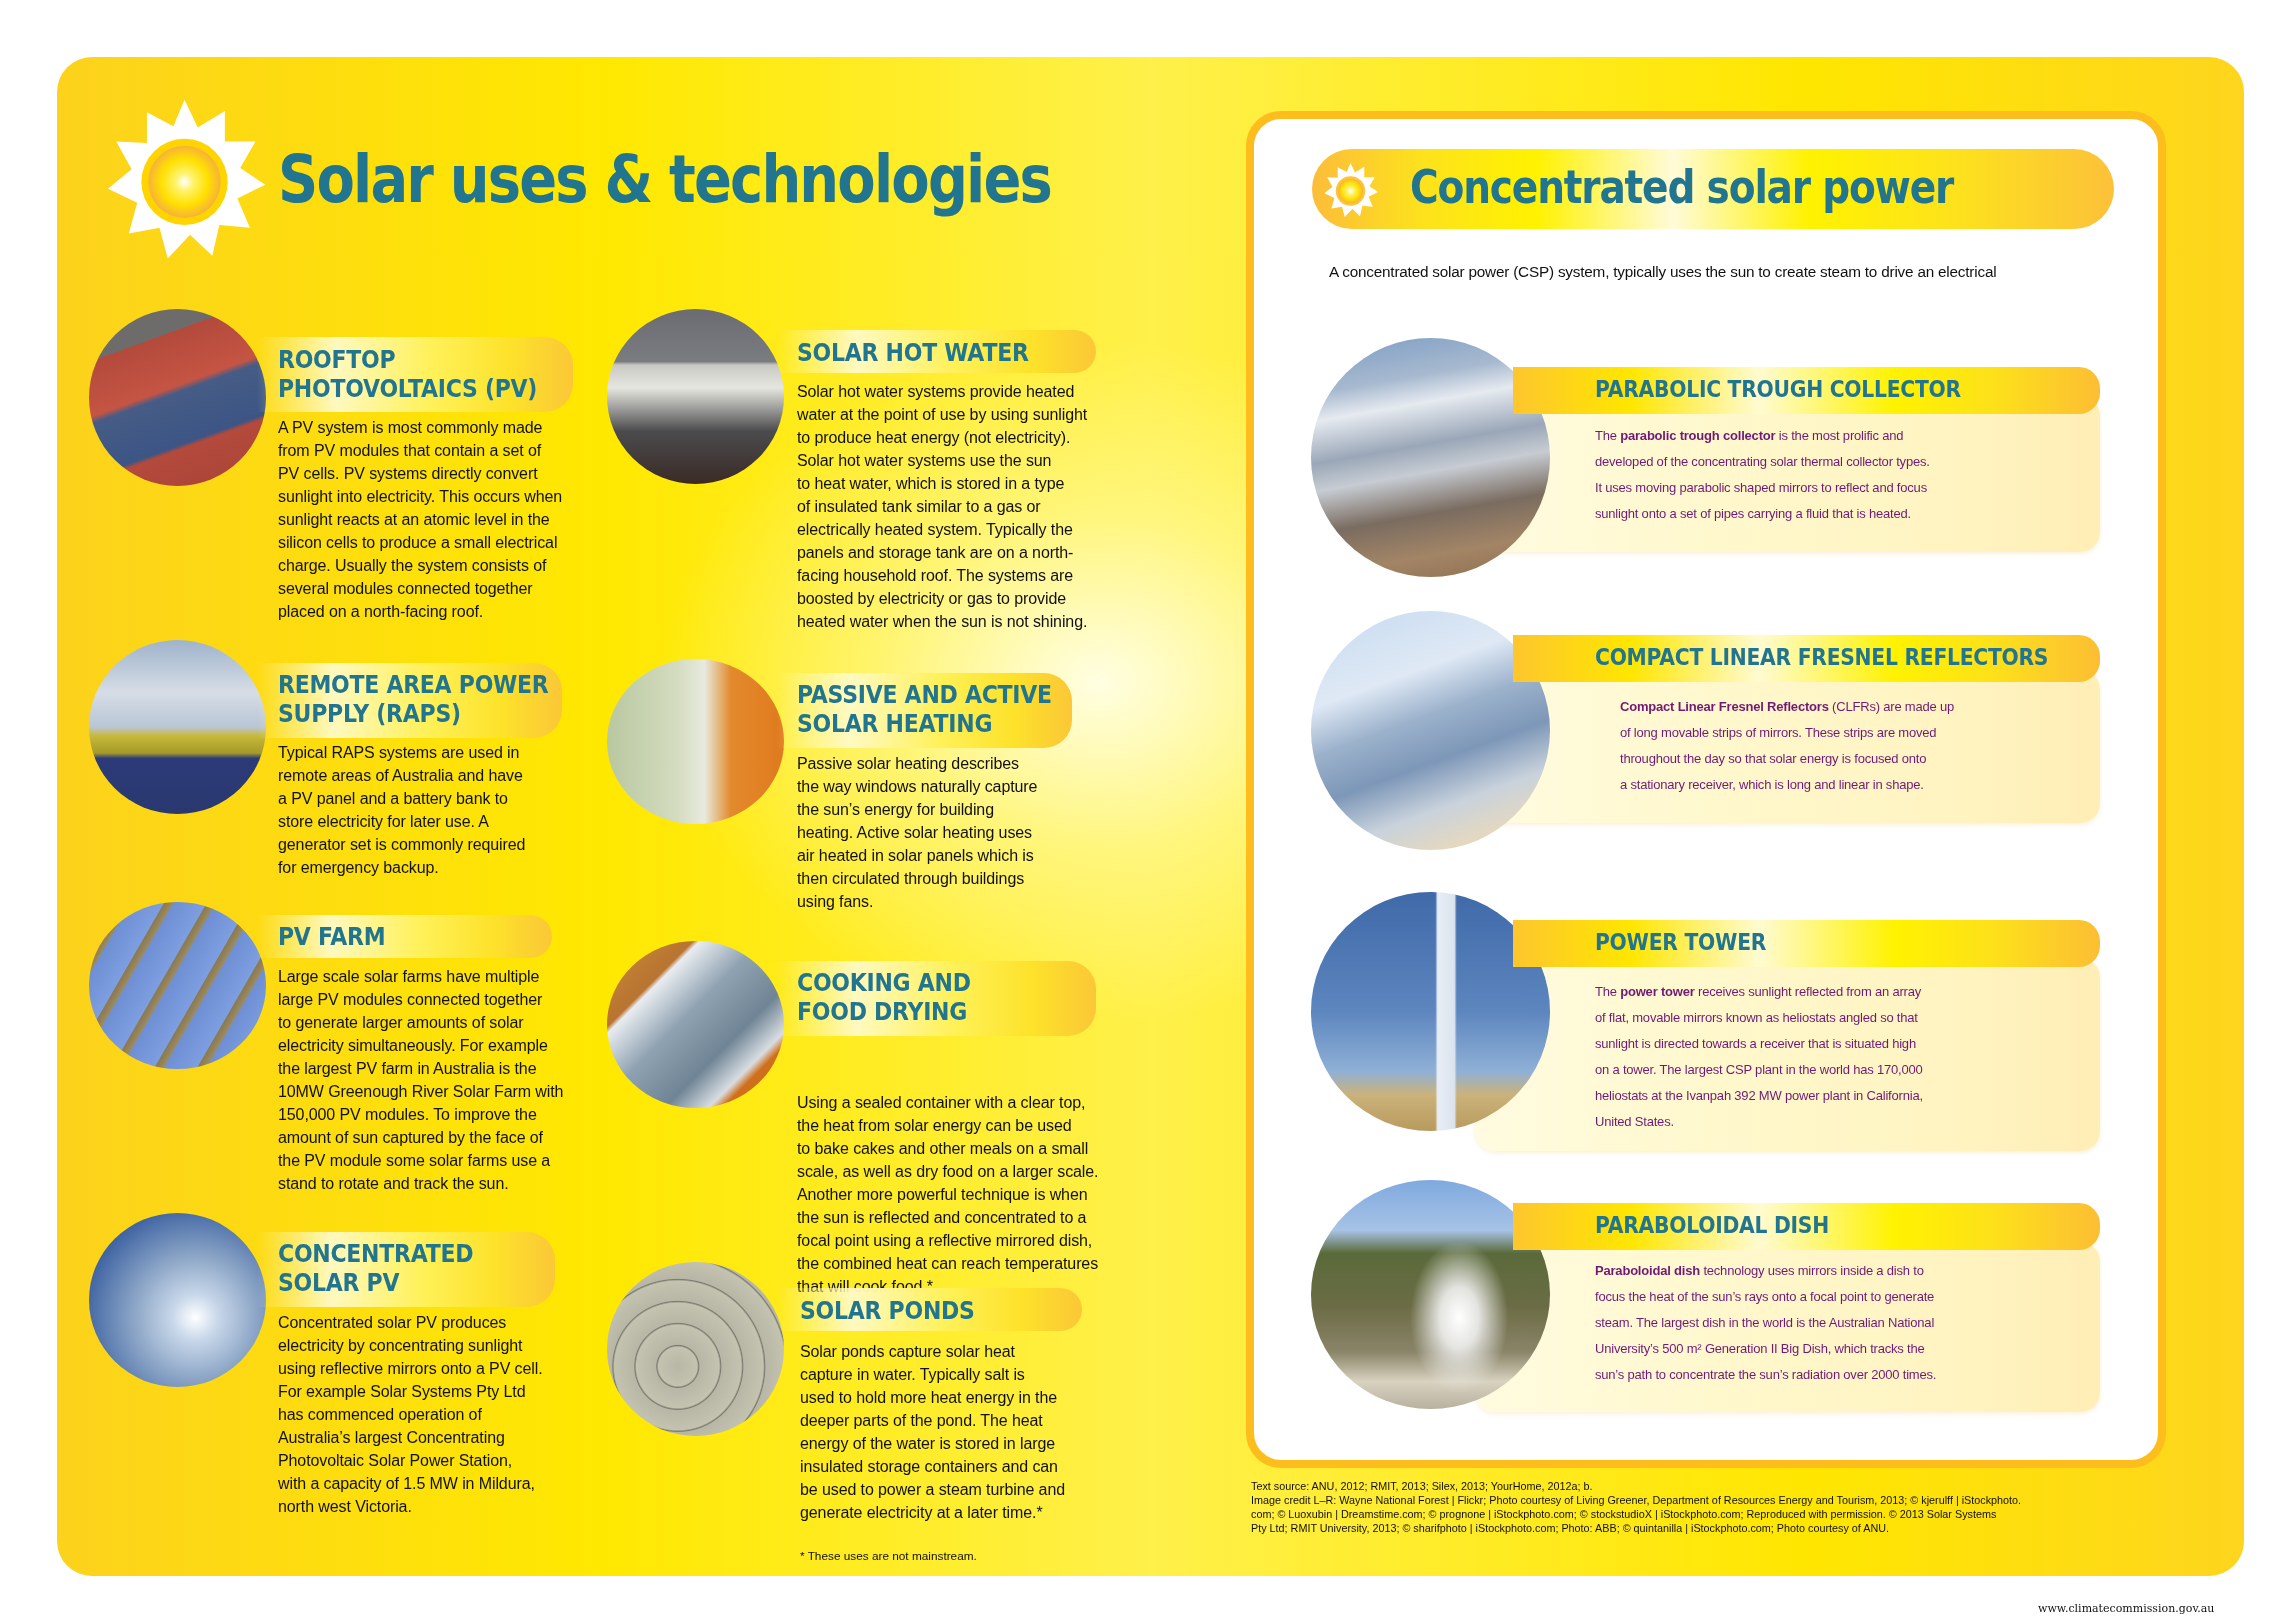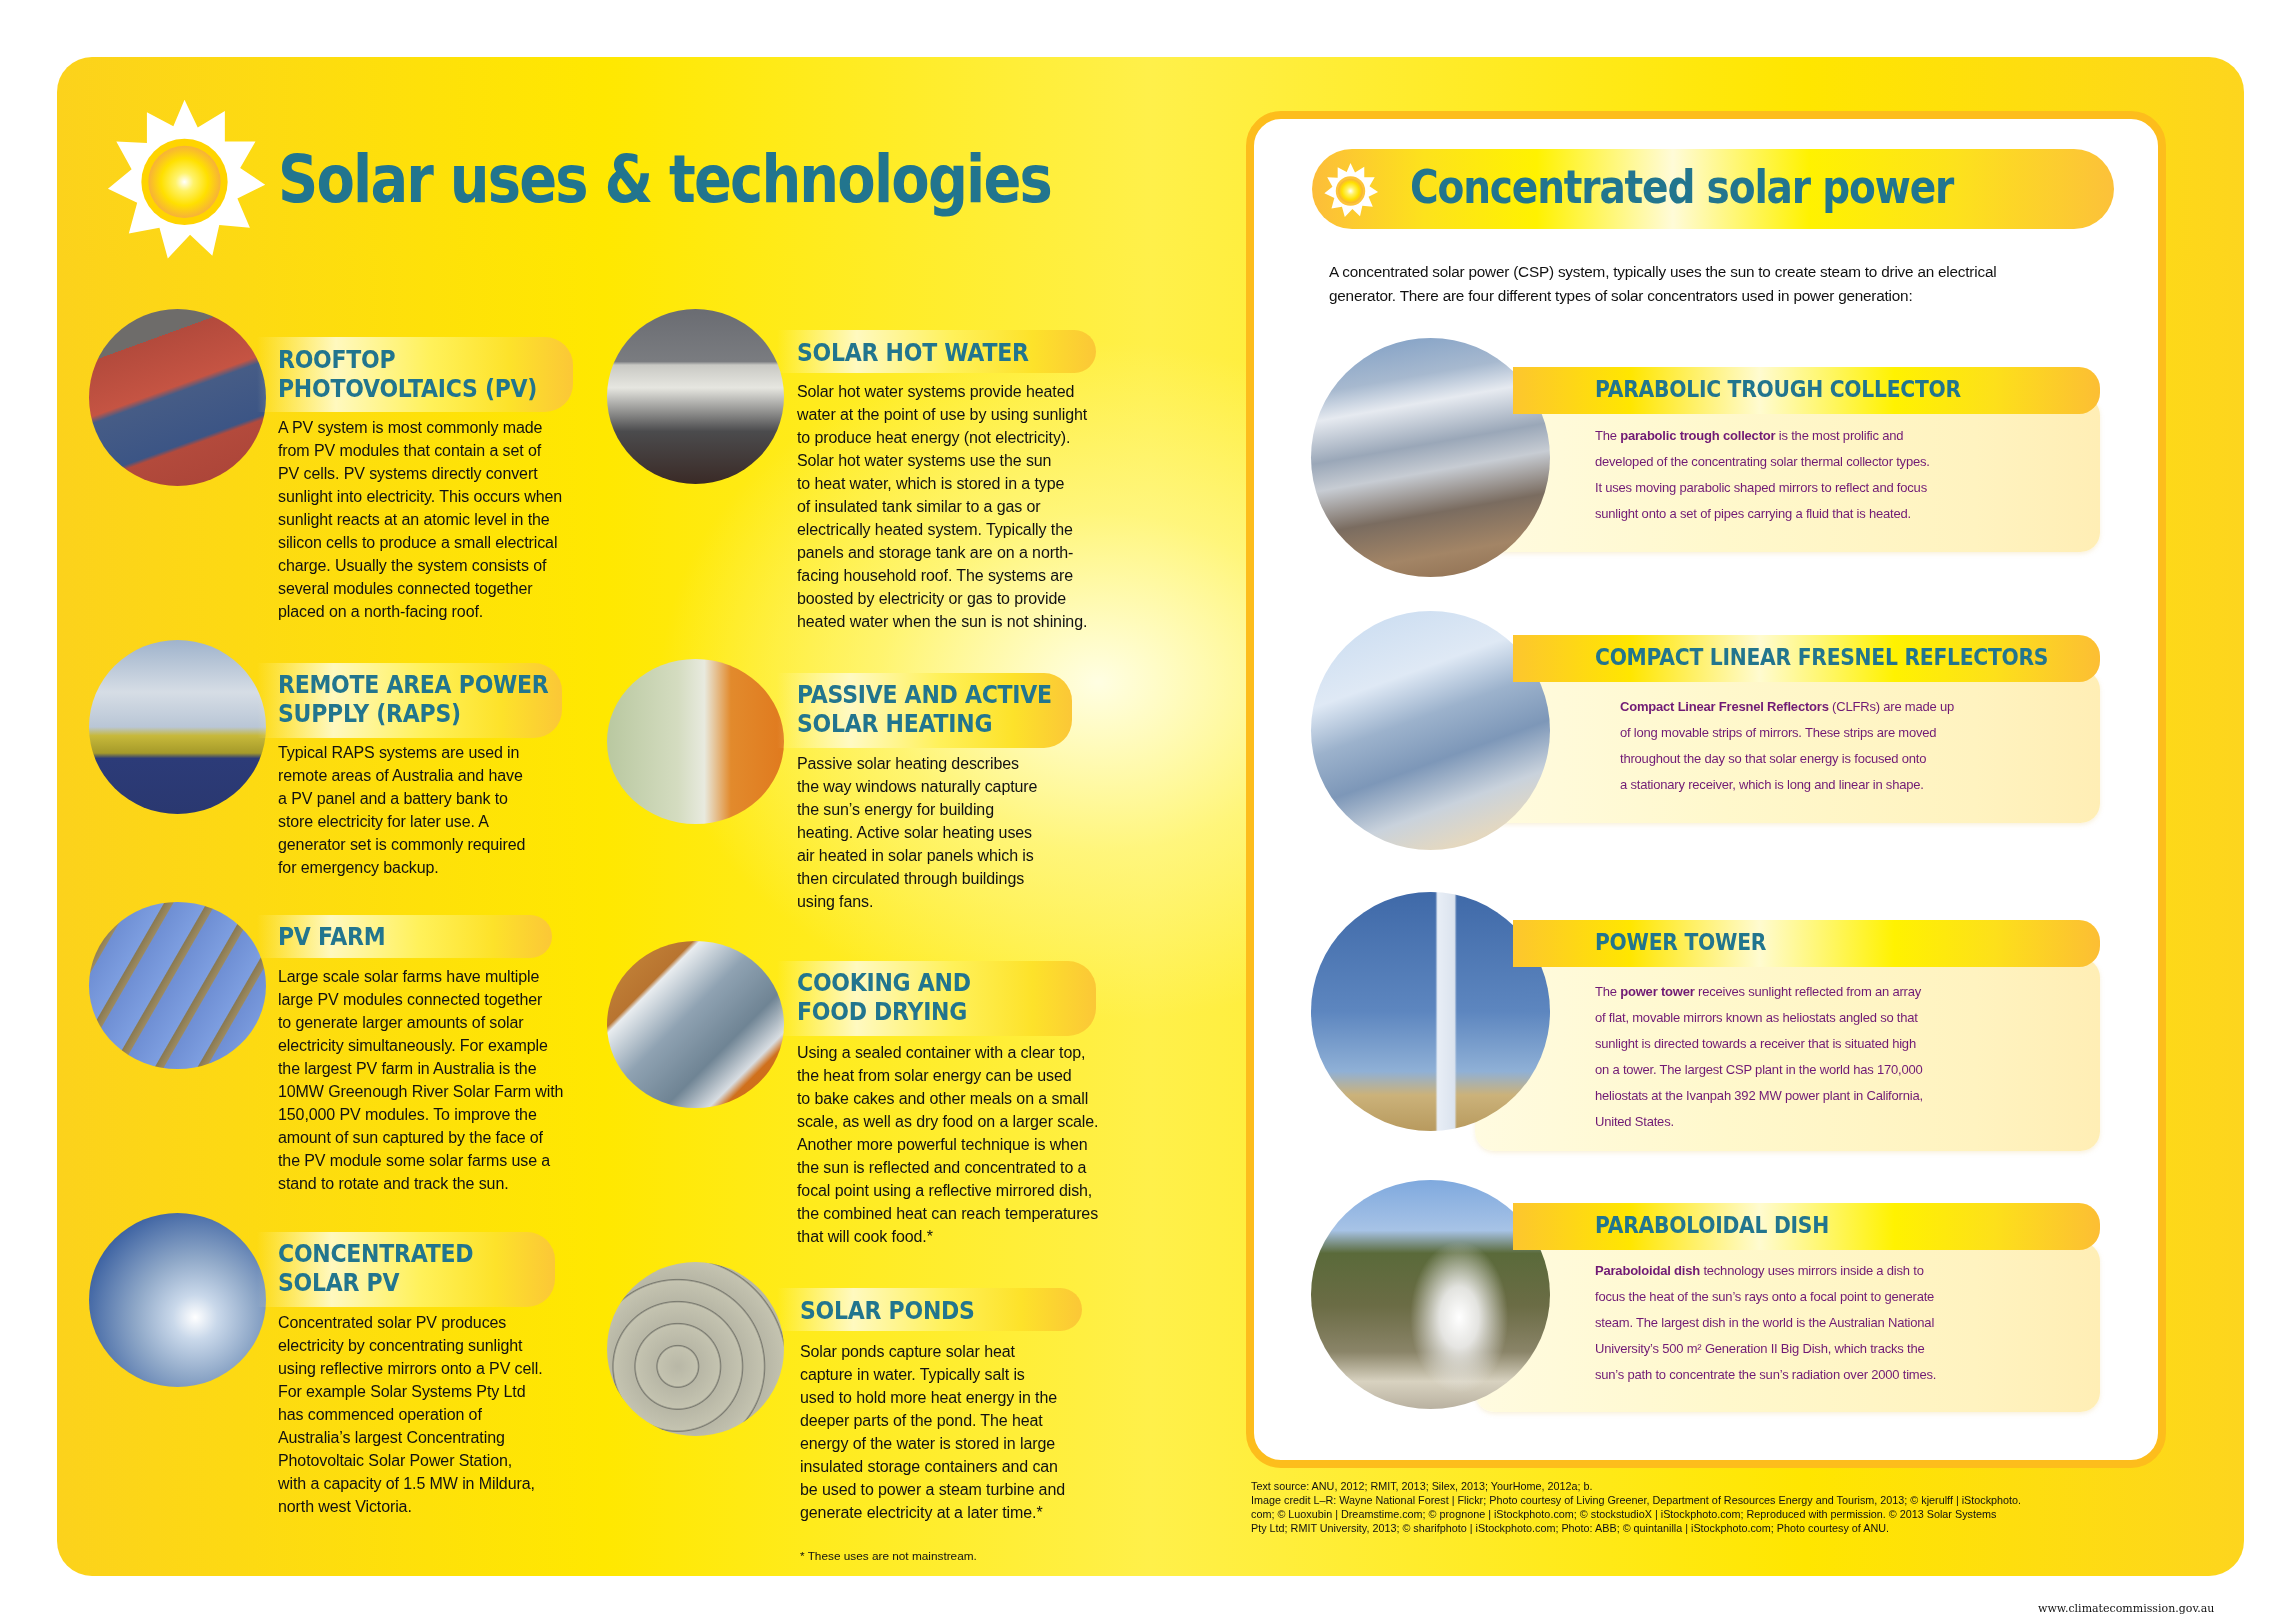--- a/index.html
+++ b/index.html
@@ -227,21 +227,21 @@
   <span class="ln">using fans.</span>
 </div>
 
 <div class="photo" style="left:607px;top:941px;width:177px;height:167px;background:
        linear-gradient(135deg, #c88a3c 0%, #b87430 25%, #e8ecef 27%, #8fa2b2 45%, #6f8494 65%, #d8dde2 78%, #d0701c 82%, #c8661a 100%);"></div>
 <div class="pill" style="left:777px;top:961px;width:319px;height:75px;"></div>
 <div class="heading" style="left:797px;top:968px;">
   <div>COOKING AND</div>
   <div>FOOD DRYING</div>
 </div>
-<div class="body" style="left:797px;top:1041px;">
+<div class="body" style="left:797px;top:1091px;">
   <span class="ln">Using a sealed container with a clear top,</span>
   <span class="ln">the heat from solar energy can be used</span>
   <span class="ln">to bake cakes and other meals on a small</span>
   <span class="ln">scale, as well as dry food on a larger scale.</span>
   <span class="ln">Another more powerful technique is when</span>
   <span class="ln">the sun is reflected and concentrated to a</span>
   <span class="ln">focal point using a reflective mirrored dish,</span>
   <span class="ln">the combined heat can reach temperatures</span>
   <span class="ln">that will cook food.*</span>
 </div>
@@ -277,21 +277,20 @@
       </radialGradient>
     </defs>
     <polygon fill="#ffffff" points="120,4 139,44 178,20 178,64 222,64 200,102 236,126 196,146 214,188 170,184 160,228 128,198 96,232 84,188 40,196 52,152 10,132 44,104 22,64 66,66 66,22 104,42"></polygon>
     <circle cx="120" cy="122" r="62" fill="#fdc43a"></circle>
     <circle cx="120" cy="122" r="52" fill="url(#sunG2)"></circle>
   </svg>
 </div>
 <div class="csp-title">Concentrated solar power</div>
 <div class="csp-intro">
   <span class="ln">A concentrated solar power (CSP) system, typically uses the sun to create steam to drive an electrical</span>
-  <span class="ln">generator. There are four different types of solar concentrators used in power generation:</span>
 </div>
 
 <div class="csp-box" style="left:1475px;top:396px;width:625px;height:156px;"></div>
 <div class="photo" style="left:1311px;top:338px;width:239px;height:239px;background:
        linear-gradient(170deg, #7b9cc4 0%, #a7b9cf 20%, #e6eaf0 30%, #9aa7b8 45%, #c7ccd3 55%, #7a6c60 70%, #a38566 85%, #8c6c4e 100%);"></div>
 <div class="csp-pill" style="left:1513px;top:367px;width:587px;height:47px;"></div>
 <div class="csp-heading" style="left:1595px;top:375px;">PARABOLIC TROUGH COLLECTOR</div>
 <div class="csp-body" style="left:1595px;top:423px;">
   <span class="ln"><span>The </span><b>parabolic trough collector</b><span> is the most prolific and</span></span>
   <span class="ln">developed of the concentrating solar thermal collector types.</span>

